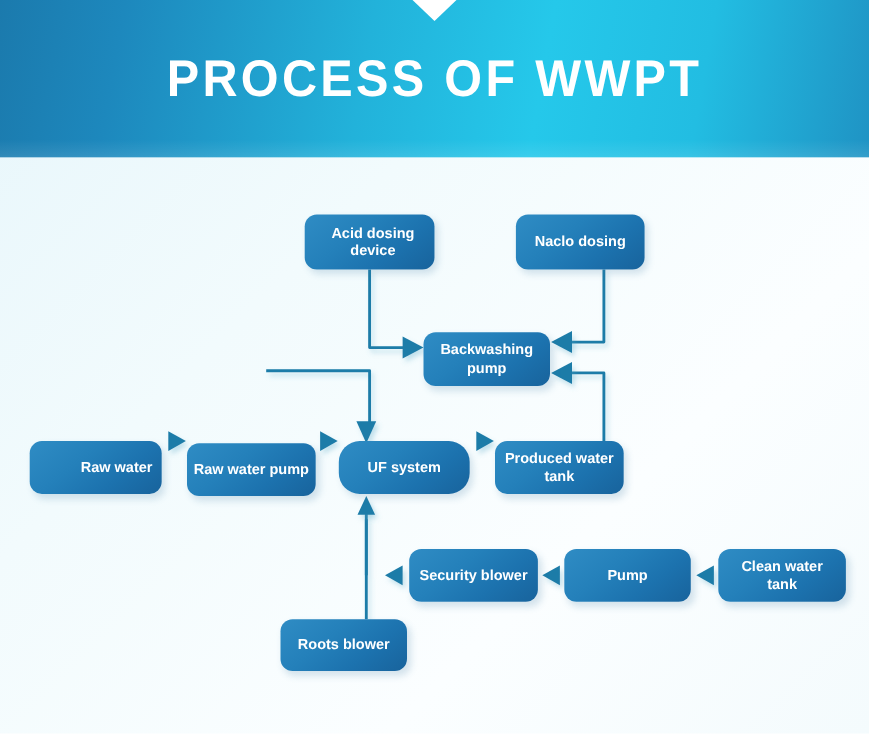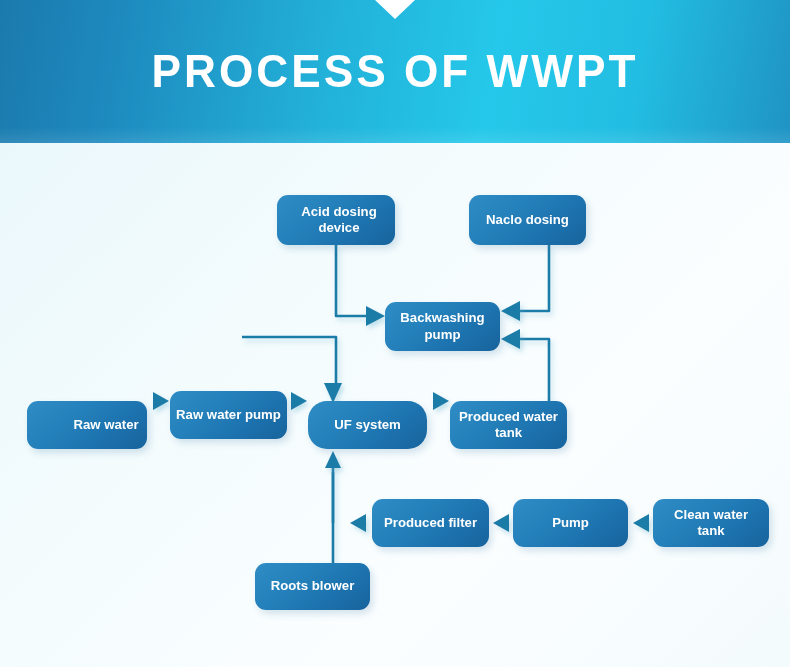--- a/index.html
+++ b/index.html
@@ -142,34 +142,34 @@
     </div>
 
     <div class="node" style="left:385px; top:159px; width:115px; height:49px;">
       <span>Backwashing pump</span>
     </div>
 
     <div class="node" style="left:27px;  top:258px; width:120px; height:48px;padding-left:44px;">
       <span>Raw water</span>
     </div>
 
-    <div class="node" style="left:170px; top:248px; width:117px; height:48px;">
+    <div class="node" style="left:170px; top:260px; width:117px; height:48px;">
       <span>Raw water pump</span>
     </div>
 
     <div class="node" style="left:308px; top:258px; width:119px; height:48px;border-radius:19px;">
       <span>UF system</span>
     </div>
 
     <div class="node" style="left:450px; top:258px; width:117px; height:48px;">
       <span>Produced water tank</span>
     </div>
 
     <div class="node" style="left:372px; top:356px; width:117px; height:48px;">
-      <span>Produced filter</span>
+      <span>Security blower</span>
     </div>
 
     <div class="node" style="left:653px; top:356px; width:116px; height:48px;">
       <span>Clean water tank</span>
     </div>
 
     <div class="node" style="left:513px; top:356px; width:115px; height:48px;">
       <span>Pump</span>
     </div>
 

